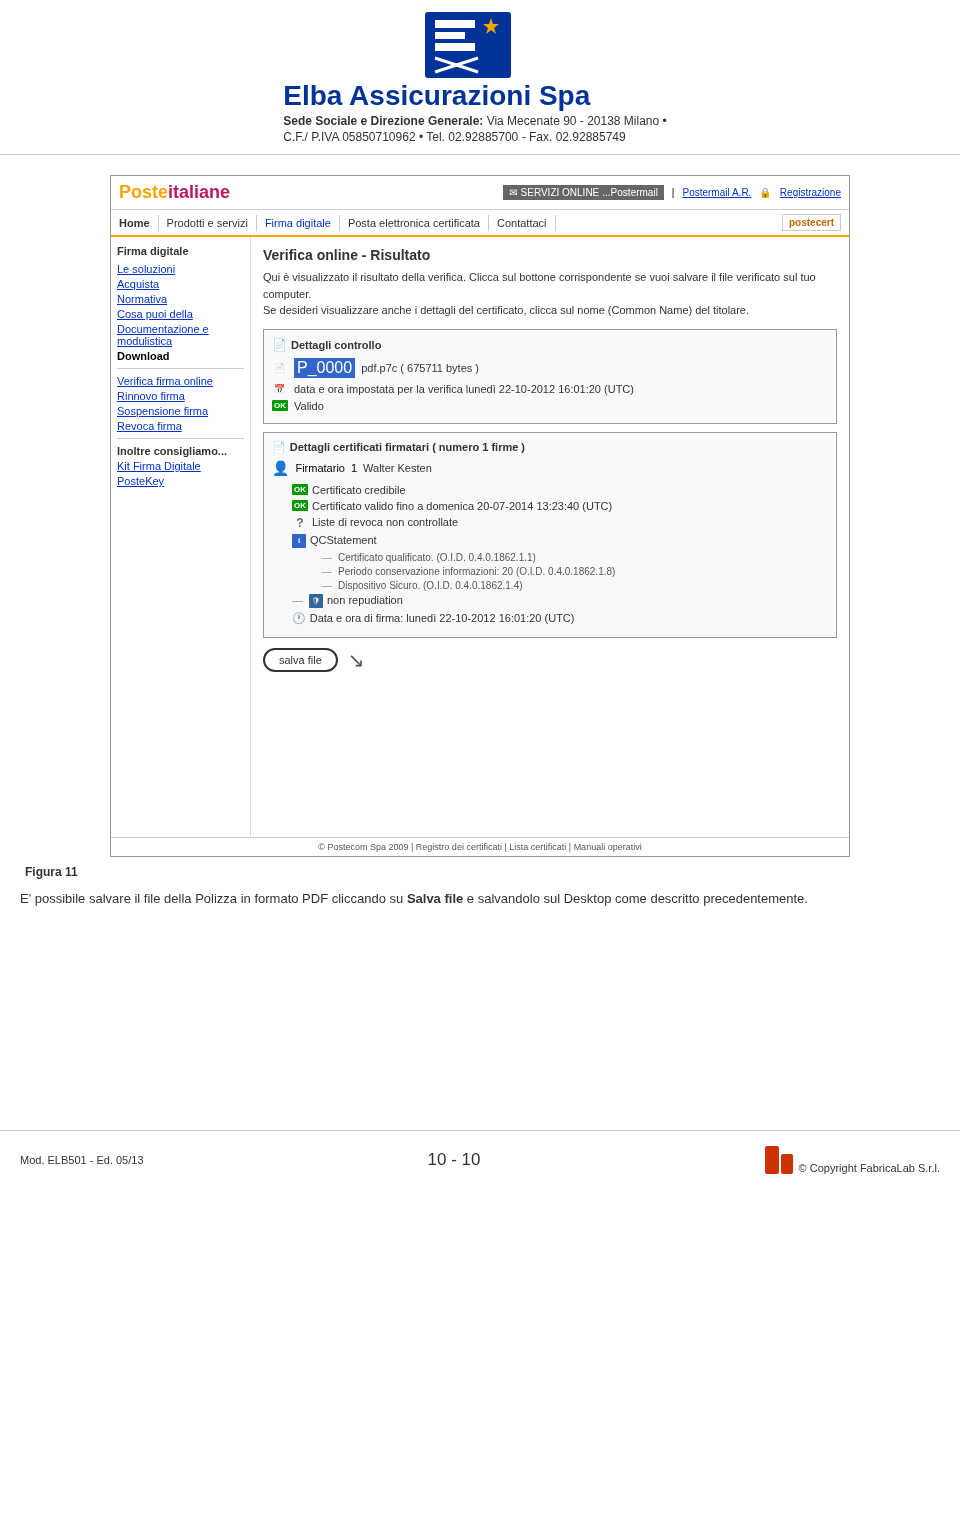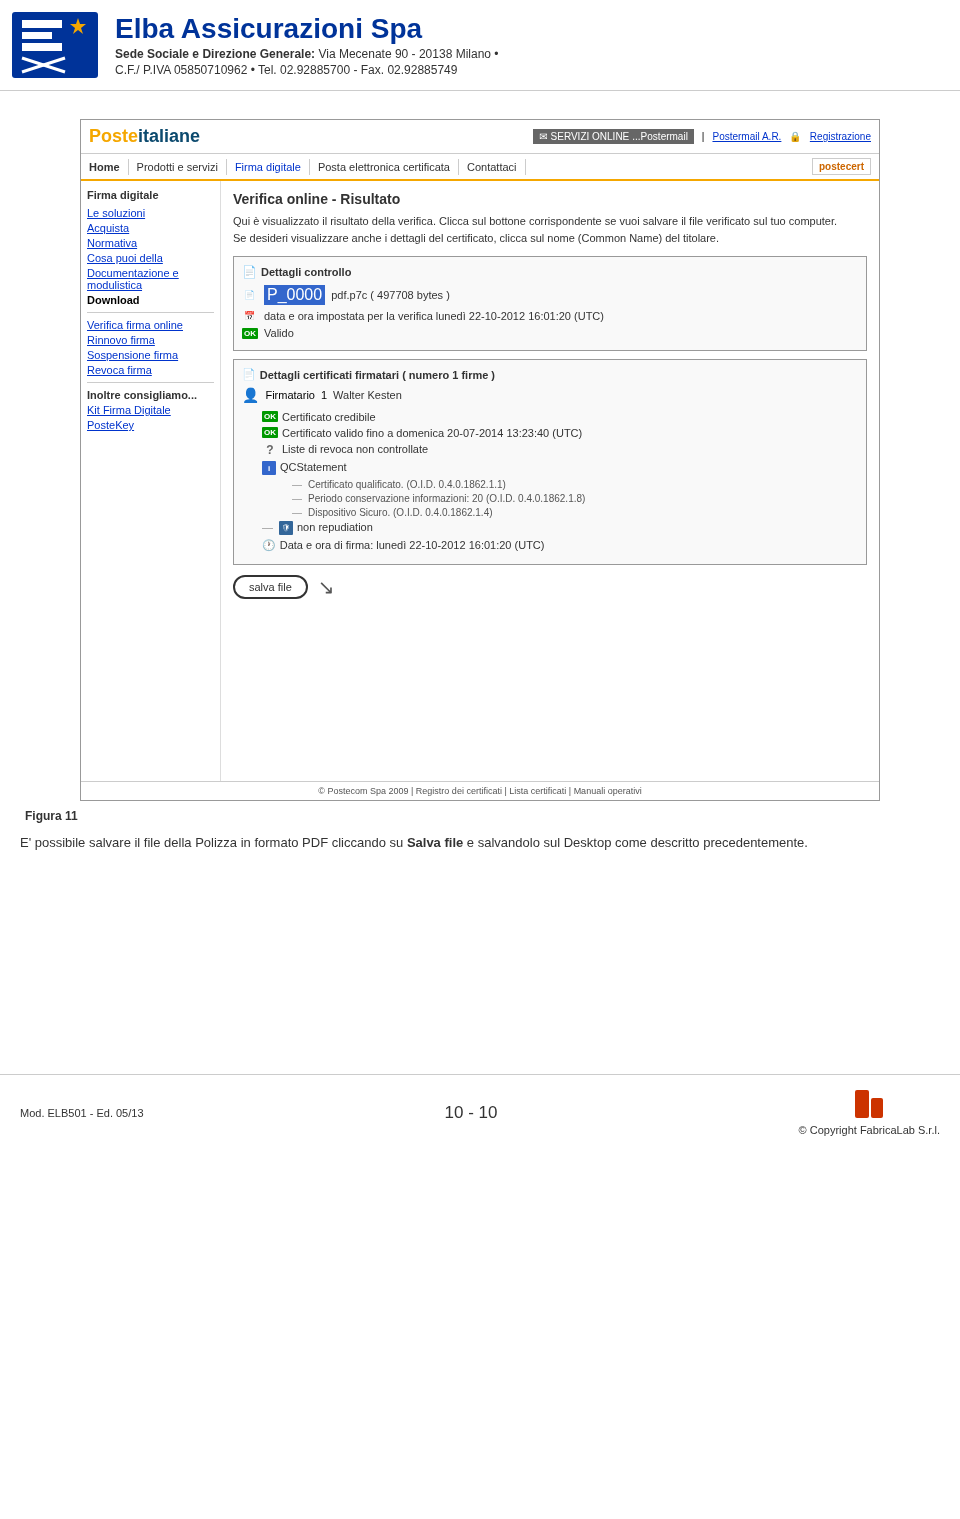--- a/index.html
+++ b/index.html
@@ -10,20 +10,21 @@
       color: #000;
       width: 960px;
     }
 
     
     .header {
       display: flex;
       align-items: center;
       padding: 10px 20px 10px 10px;
       border-bottom: 1px solid #ccc;
+      flex-direction: column;
     }
     .header-logo {
       width: 90px;
       height: 70px;
       margin-right: 15px;
       flex-shrink: 0;
     }
     .header-text h1 {
       font-size: 28px;
       font-weight: bold;
@@ -40,22 +41,22 @@
     }
 
     
     .main-wrapper {
       padding: 20px 15px;
     }
 
     
     .screenshot-box {
       border: 1px solid #999;
-      width: 800px;
-      margin: 8px auto;
+      width: 740px;
+      margin: 0 auto;
       font-size: 11px;
     }
 
     
     .poste-header {
       background: #fff;
       display: flex;
       align-items: center;
       padding: 6px 8px;
       border-bottom: 1px solid #ccc;
@@ -376,46 +377,45 @@
     .page-footer-left {
       font-size: 11px;
       color: #333;
     }
     .page-footer-center {
       font-size: 17px;
       color: #333;
     }
     .page-footer-right {
       display: flex;
-      align-items: center;
+      align-items: flex-end;
       gap: 6px;
       font-size: 11px;
       color: #333;
-      flex-direction: column;
     }
 
     
     .elba-logo-svg {
       width: 90px;
       height: 70px;
     }
 
     .posteit-logo {
       display: flex;
       align-items: center;
     }
     .poste-word {
       font-size: 18px;
       font-weight: bold;
       color: #f5a700;
     }
     .italiane-word {
       font-size: 18px;
       font-weight: bold;
-      color: #0c4a6e;
+      color: #be185d;
     }
   </style>
 </head>
 <body>
 
 <div class="header">
   <div class="header-logo">
     <svg class="elba-logo-svg" viewBox="0 0 90 70" xmlns="http://www.w3.org/2000/svg">
 
       <rect x="2" y="2" width="86" height="66" fill="#003399" rx="3"></rect>
@@ -501,21 +501,21 @@
         </div>
 
         <div class="details-box">
           <div class="details-box-title">
             <span style="font-size:12px;">📄</span>
             <span>Dettagli controllo</span>
           </div>
           <div class="detail-row">
             <span class="icon-box icon-green">📄</span>
             <span class="file-highlight">P_0000</span>
-            <span>pdf.p7c ( 497708 bytes )</span>
+            <span>pdf.p7c ( 675711 bytes )</span>
           </div>
           <div class="detail-row">
             <span class="icon-box" style="color:#999;">📅</span>
             <span>data e ora impostata per la verifica lunedì 22-10-2012 16:01:20 (UTC)</span>
           </div>
           <div class="detail-row">
             <span class="icon-ok-badge">OK</span>
             <span>Valido</span>
           </div>
         </div>

